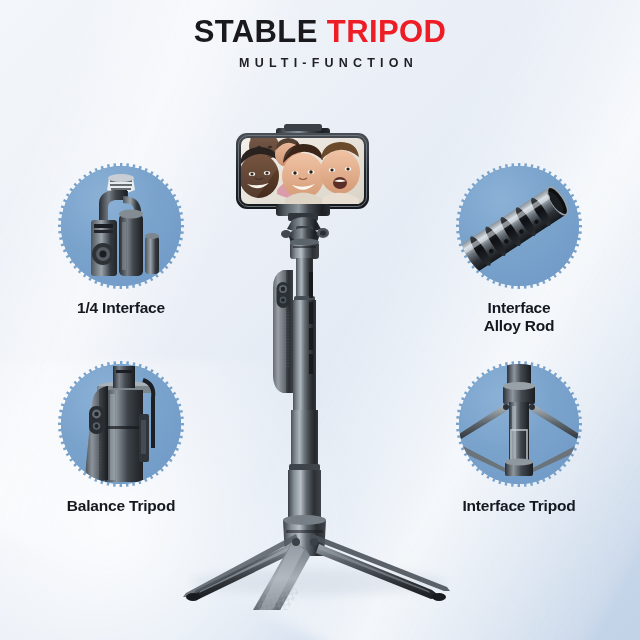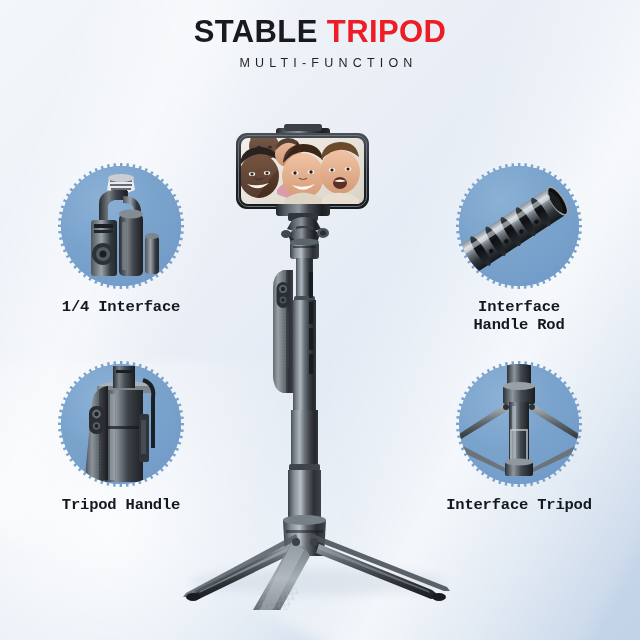--- a/index.html
+++ b/index.html
@@ -71,21 +71,21 @@
     font-weight: 700;
     letter-spacing: 0.4px;
     line-height: 1.05;
     white-space: nowrap;
   }
   .title .t-dark { color: #1a1a1e; }
   .title .t-red  { color: #ee1c25; }
   .subtitle {
     margin-top: 7px;
     font-size: 12.5px;
-    font-weight: 400;
+    font-weight: 700;
     letter-spacing: 5.2px;
     color: #1f1f24;
     white-space: nowrap;
     padding-left: 17px;
   }
 
   
   .feature {
     position: absolute;
     width: 186px;
@@ -119,21 +119,20 @@
     overflow: hidden;
   }
 
   .f-label {
     margin-top: 9px;
     font-size: 15.5px;
     font-weight: 700;
     color: #14181f;
     line-height: 1.16;
     letter-spacing: -0.2px;
-    font-family: Liberation Mono, monospace;
   }
 
   
   .product {
     position: absolute;
     left: 0; right: 0;
     top: 120px;
     height: 490px;
     z-index: 10;
     pointer-events: none;
@@ -604,21 +603,21 @@
             <circle cx="35.5" cy="62" r="1.9" fill="#1f2226"></circle>
 
             <rect x="26" y="76" width="16" height="30" fill="url(#gridTex)" opacity="0.7"></rect>
           </g>
 
           <rect x="78" y="50" width="10" height="48" rx="2" fill="#2f343a"></rect>
           <rect x="80" y="56" width="5" height="34" fill="#555c63" opacity="0.6"></rect>
         </svg>
       </div>
     </div>
-    <div class="f-label">Tripod Handle</div>
+    <div class="f-label">Balance Tripod</div>
   </div>
 
   <div class="feature feature-right f-tr">
     <div class="circle-wrap">
       <svg class="circle-scallop" width="128" height="128" viewBox="0 0 128 128">
         <g fill="#7aa3cc">
           <circle cx="64" cy="64" r="60"></circle>
           <g>
             <rect x="63" y="1" width="2.4" height="8" transform="rotate(0 64 64)"></rect>
             <rect x="63" y="1" width="2.4" height="8" transform="rotate(6 64 64)"></rect>
@@ -722,21 +721,21 @@
               <circle cx="23" cy="66" r="2.2"></circle>
             </g>
 
             <rect x="-14" y="49" width="116" height="5" rx="2.5" fill="#e3e9ee" opacity="0.55"></rect>
           </g>
         </svg>
       </div>
     </div>
     <div class="f-label">
       <div>Interface</div>
-      <div>Handle Rod</div>
+      <div>Alloy Rod</div>
     </div>
   </div>
 
   <div class="feature feature-right f-br">
     <div class="circle-wrap">
       <svg class="circle-scallop" width="128" height="128" viewBox="0 0 128 128">
         <g fill="#7aa3cc">
           <circle cx="64" cy="64" r="60"></circle>
           <g>
             <rect x="63" y="1" width="2.4" height="8" transform="rotate(0 64 64)"></rect>

